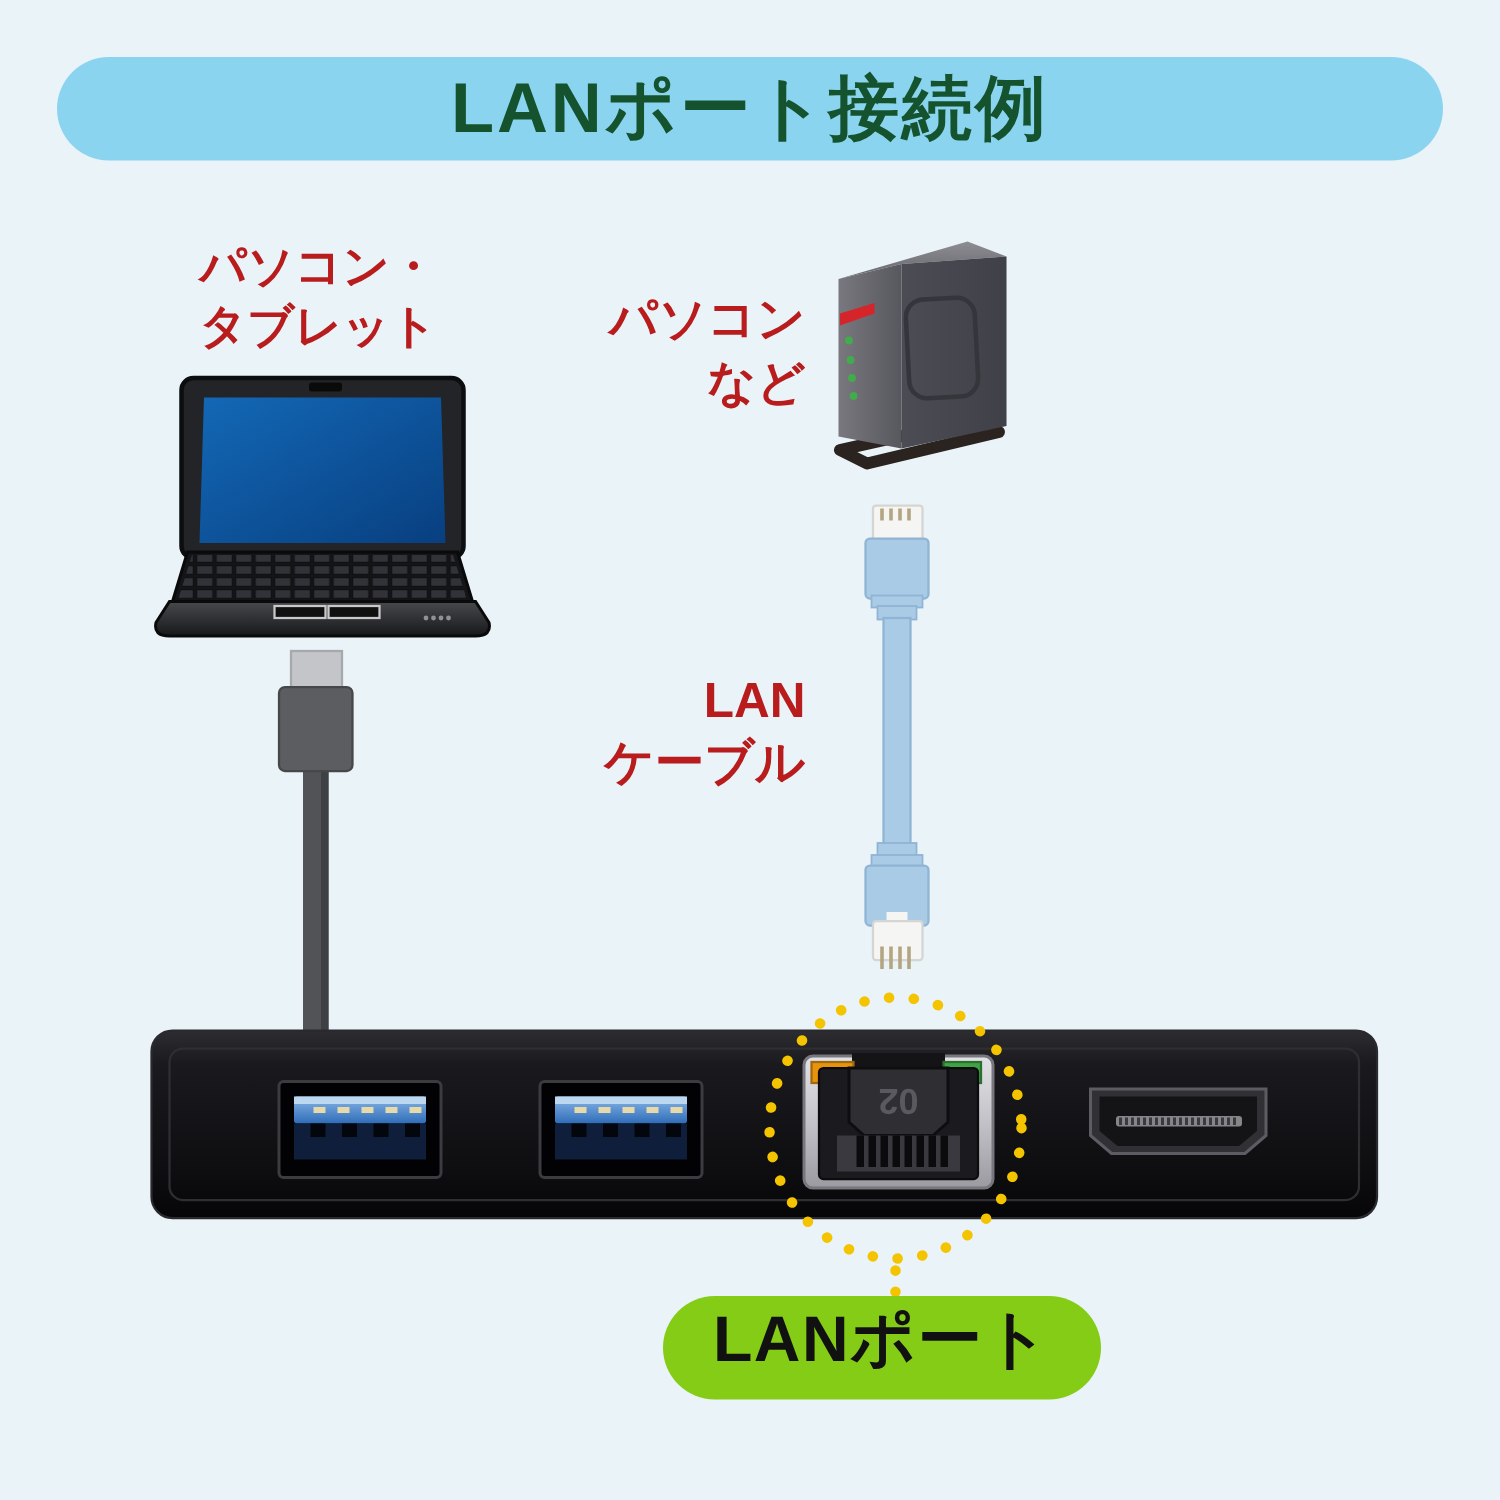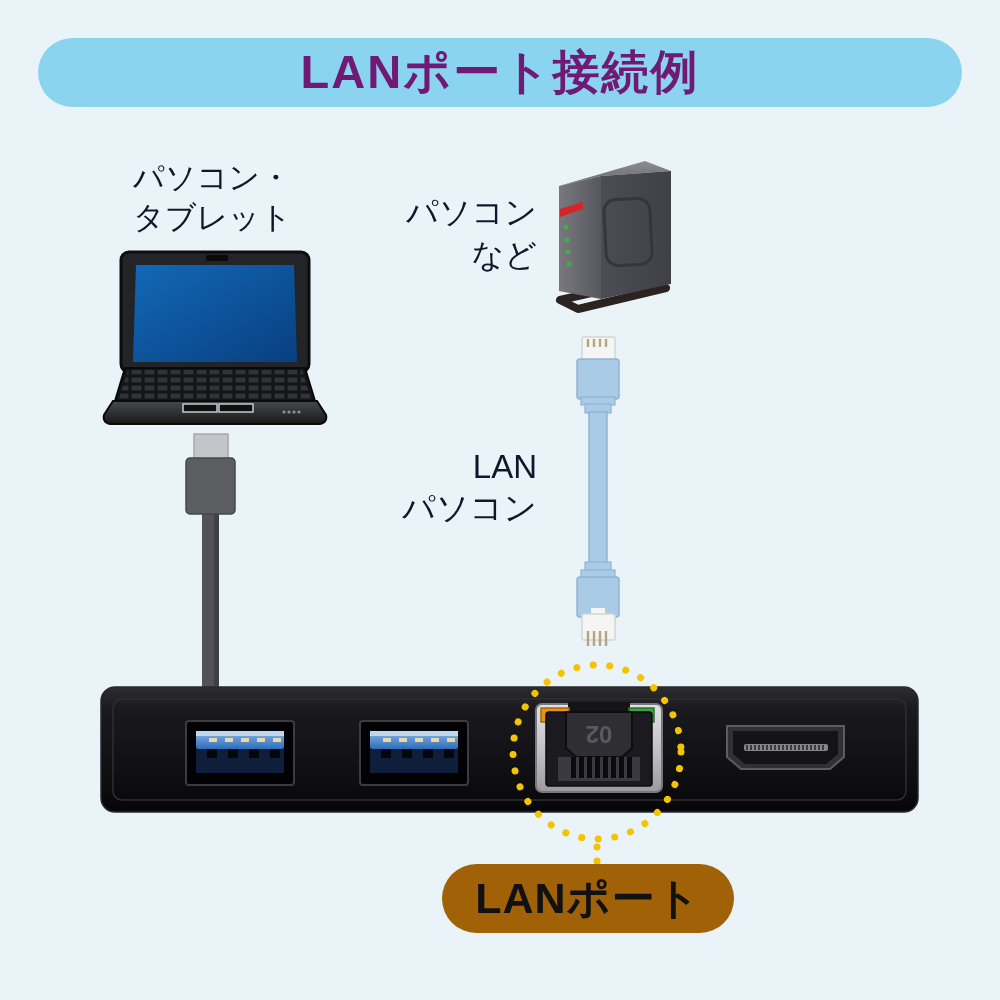--- a/index.html
+++ b/index.html
@@ -8,52 +8,52 @@
     font-family:"Liberation Sans","DejaVu Sans",sans-serif;
   }
   .stage{
     position:relative;width:1000px;height:1000px;
     background:#E9F3F8;
   }
   .banner{
     position:absolute;left:38px;top:38px;width:924px;height:69px;
     background:#8AD4F0;border-radius:35px;
     display:flex;align-items:center;justify-content:center;
-    font-size:47px;font-weight:bold;color:#701a75;letter-spacing:2px;
+    font-size:47px;font-weight:bold;color:#14532d;letter-spacing:2px;
   }
   .lbl{
-    position:absolute;color:#0f172a;font-weight:normal;
+    position:absolute;color:#b91c1c;font-weight:bold;
     white-space:pre-line;
   }
   .lbl-pc{left:133px;top:158px;font-size:31px;line-height:40px;text-align:left;}
   .lbl-router{left:395px;top:191px;width:142px;font-size:32px;line-height:43px;text-align:right;}
   .lbl-cable{left:400px;top:446px;width:137px;font-size:33px;line-height:41px;text-align:right;}
   .callout{
     position:absolute;left:442px;top:864px;width:292px;height:69px;
-    background:#a16207;border-radius:35px;
-    display:flex;align-items:center;justify-content:center;
+    background:#84cc16;border-radius:35px;
+    display:flex;align-items:flex-start;justify-content:center;
     font-size:43px;font-weight:bold;color:#111111;letter-spacing:1px;
   }
   svg.art{position:absolute;left:0;top:0;}
 </style>
 </head>
 <body>
 
 <div class="stage">
 
   <div class="banner">
     <span>LANポート接続例</span>
   </div>
 
   <div class="lbl lbl-pc">パソコン・
 タブレット</div>
   <div class="lbl lbl-router">パソコン
 など</div>
   <div class="lbl lbl-cable">LAN
-パソコン</div>
+ケーブル</div>
 
   <svg class="art" width="1000" height="1000" viewBox="0 0 1000 1000">
     <defs>
       <linearGradient id="screenGrad" x1="0" y1="0" x2="1" y2="1">
         <stop offset="0" stop-color="#1368B6"></stop>
         <stop offset="1" stop-color="#083F80"></stop>
       </linearGradient>
       <linearGradient id="baseGrad" x1="0" y1="0" x2="0" y2="1">
         <stop offset="0" stop-color="#47494d"></stop>
         <stop offset="1" stop-color="#17181a"></stop>

